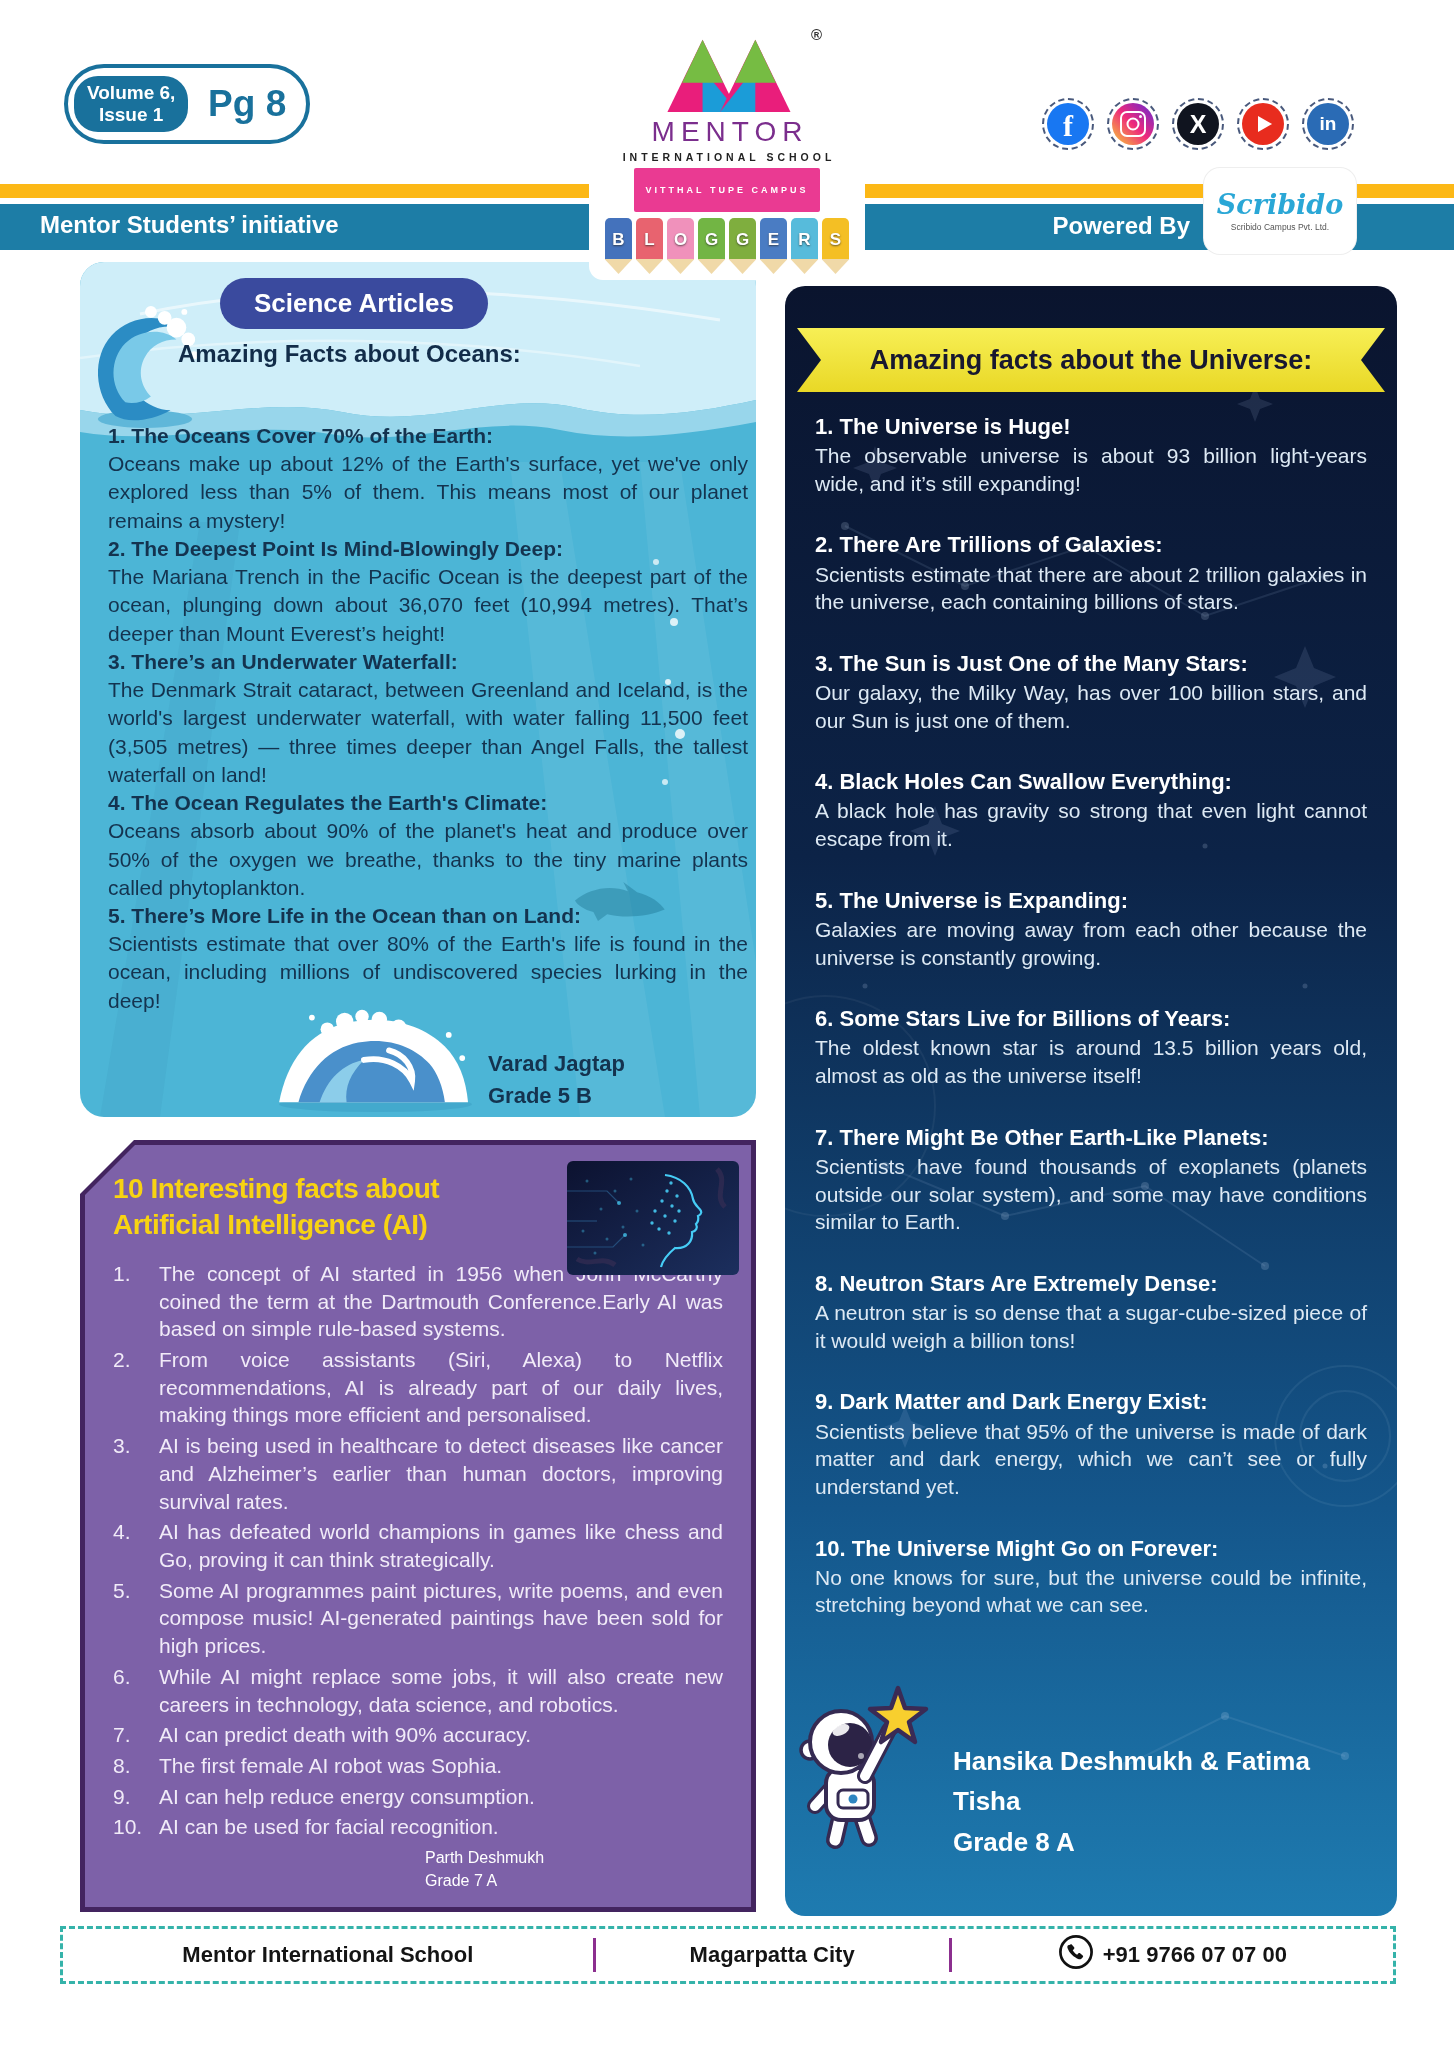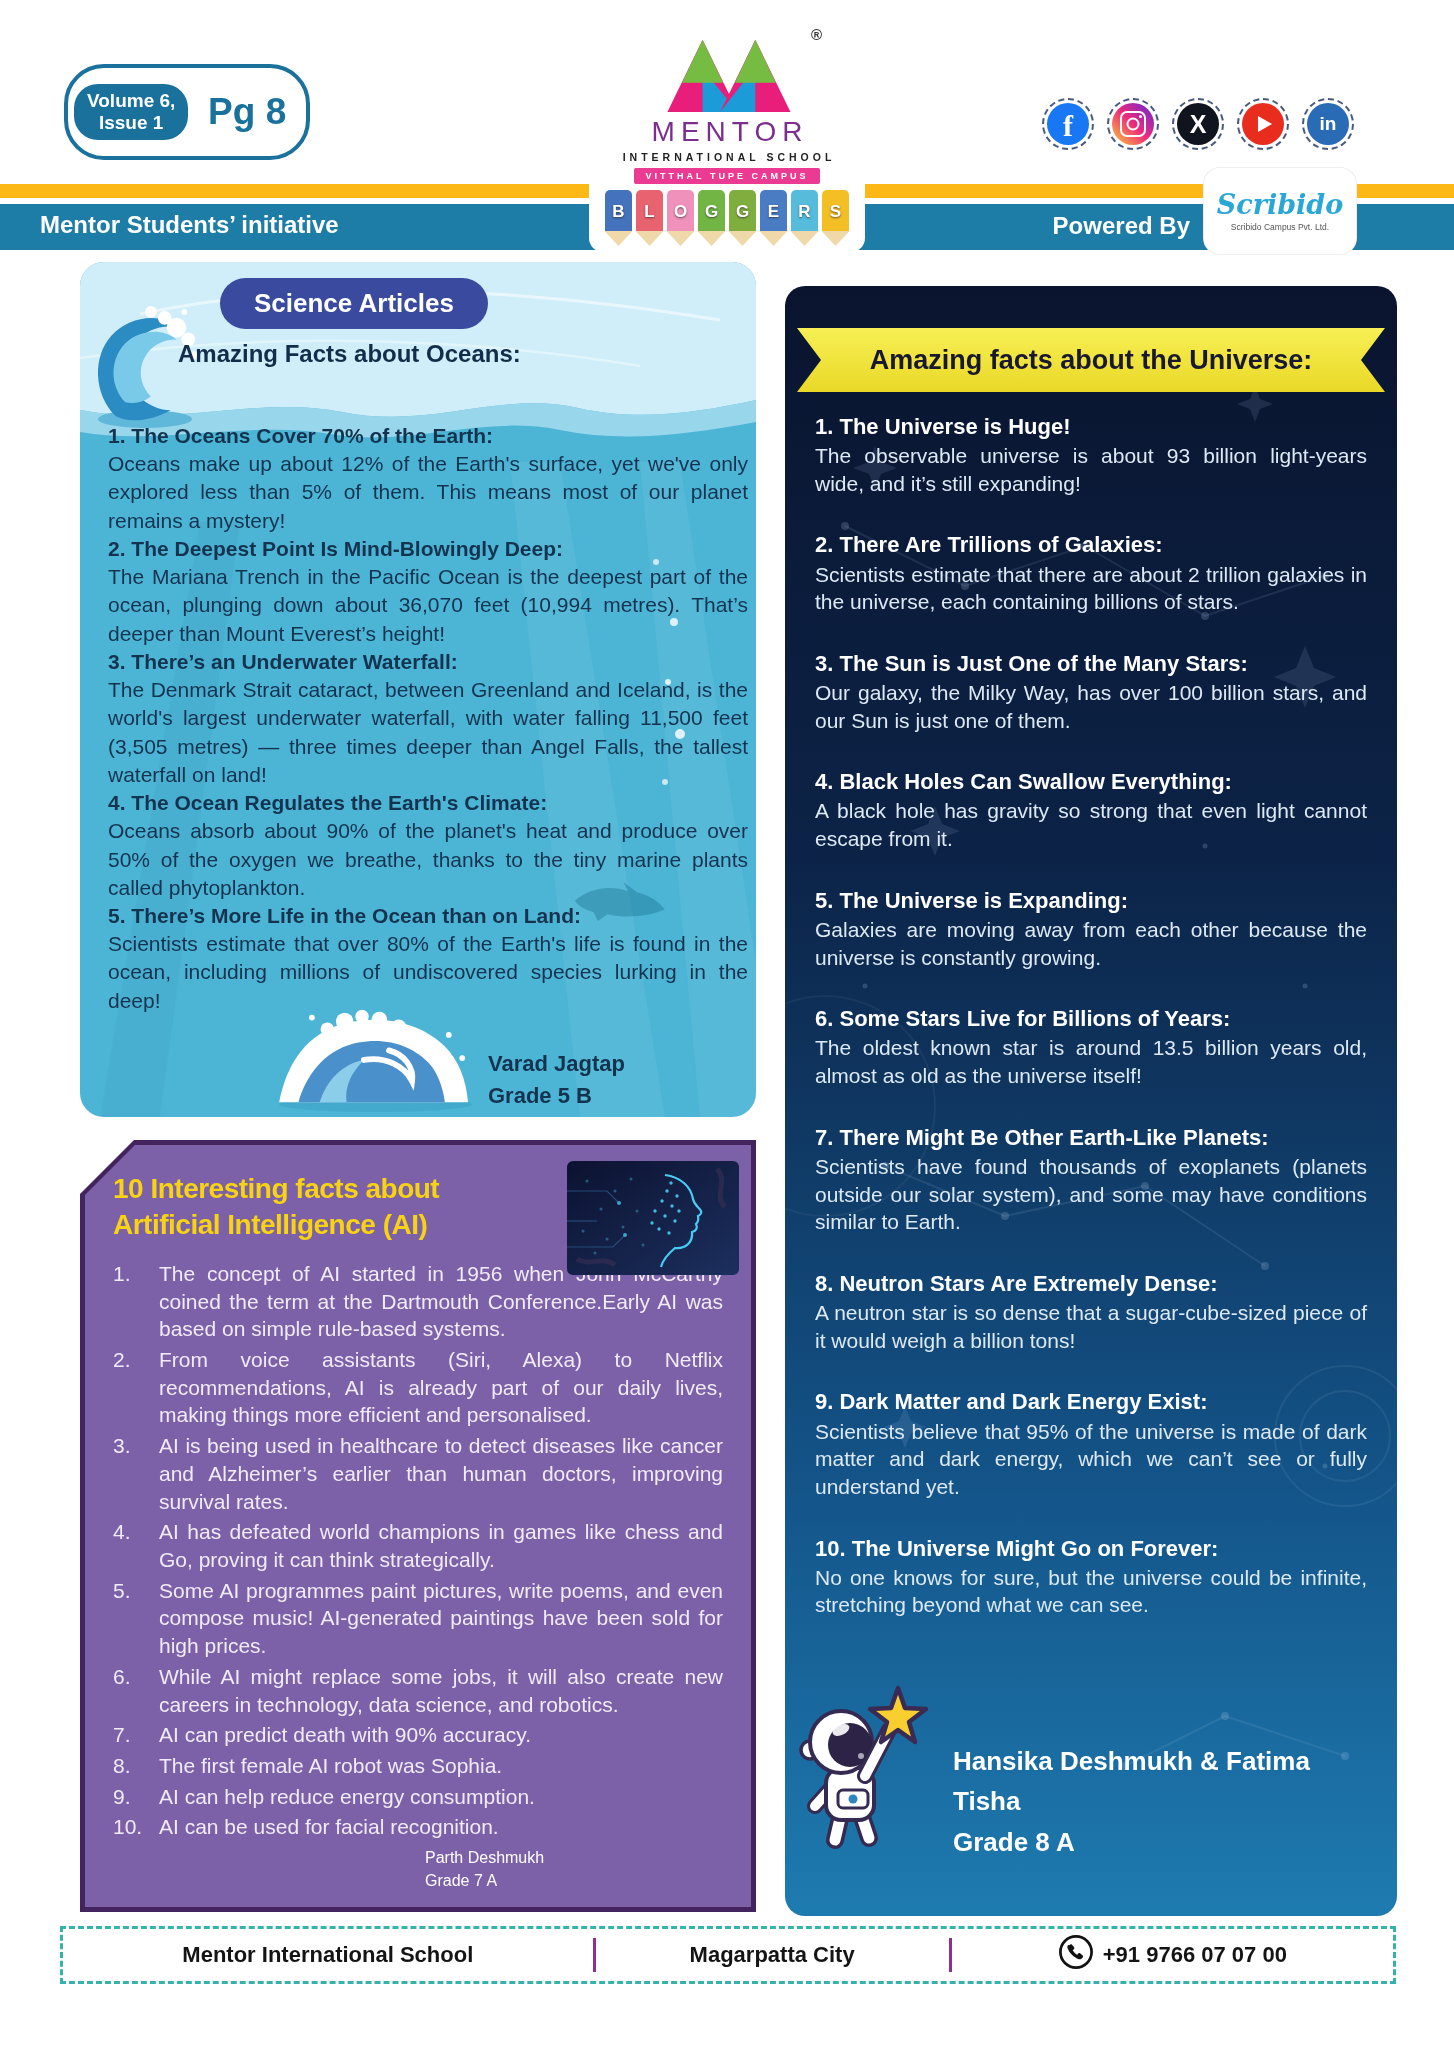--- a/index.html
+++ b/index.html
@@ -13,35 +13,35 @@
               font-weight:bold;font-size:24px;z-index:3;}
   .powered{position:absolute;left:980px;top:212px;width:210px;text-align:right;color:#fff;
            font-weight:bold;font-size:24px;z-index:3;}
   .scribido{position:absolute;left:1204px;top:168px;width:152px;height:86px;background:#fff;
             border-radius:16px;display:flex;flex-direction:column;align-items:center;justify-content:center;
             z-index:5;box-shadow:0 0 0 1px #eee;}
   .scribido-name{font-family:"DejaVu Serif", serif;font-style:italic;font-weight:bold;color:#2aa7d6;font-size:27px;line-height:1;}
   .scribido-sub{font-size:8.5px;color:#555;margin-top:4px;}
 
   
-  .vol-badge{position:absolute;left:64px;top:64px;width:246px;height:96px;border:4px solid #19719c;
+  .vol-badge{position:absolute;left:64px;top:64px;width:246px;height:80px;border:4px solid #19719c;
              border-radius:40px;background:#fff;display:flex;align-items:center;box-sizing:border-box;}
   .vol-left{background:#19719c;border-radius:24px;margin-left:6px;padding:6px 13px;color:#fff;
             font-weight:bold;font-size:19px;line-height:1.15;text-align:center;}
   .vol-page{flex:1;text-align:center;color:#19719c;font-weight:bold;font-size:37px;}
 
   
   .logo{position:absolute;left:727px;top:24px;transform:translateX(-50%);z-index:6;background:#fff;
         padding:6px 16px 6px;border-radius:14px;display:flex;flex-direction:column;align-items:center;}
   .logo-tri{position:relative;width:150px;height:84px;}
   .logo-reg{position:absolute;right:-20px;top:-4px;font-size:15px;color:#333;font-weight:bold;}
   .logo-name{color:#7b2e8d;font-weight:normal;font-size:28px;letter-spacing:6px;margin-top:2px;padding-left:6px;}
   .logo-sub{color:#222;font-weight:bold;font-size:10.5px;letter-spacing:4px;margin-top:3px;padding-left:4px;}
   .logo-campus{background:#ea3a92;color:#fff;font-weight:bold;font-size:9px;letter-spacing:3px;
-               padding:3px 12px;margin-top:5px;border-radius:2px;}
+               padding:17px 12px;margin-top:5px;border-radius:2px;}
   .pencil-row{display:flex;gap:4px;margin-top:6px;}
   .pencil{width:27px;height:56px;border-radius:5px 5px 0 0;display:flex;justify-content:center;
           padding-top:12px;color:#fff;font-weight:bold;font-size:17px;box-sizing:border-box;
           clip-path:polygon(0 0,100% 0,100% 74%,50% 100%,0 74%);
           text-shadow:0 1px 2px rgba(40,40,40,.7);}
   .p1{background:linear-gradient(#4472bc 0 74%,#f0d9a8 74%);}
   .p2{background:linear-gradient(#e8636f 0 74%,#f0d9a8 74%);}
   .p3{background:linear-gradient(#f091bb 0 74%,#f0d9a8 74%);}
   .p4{background:linear-gradient(#72b544 0 74%,#f0d9a8 74%);}
   .p5{background:linear-gradient(#7fae3e 0 74%,#f0d9a8 74%);}

